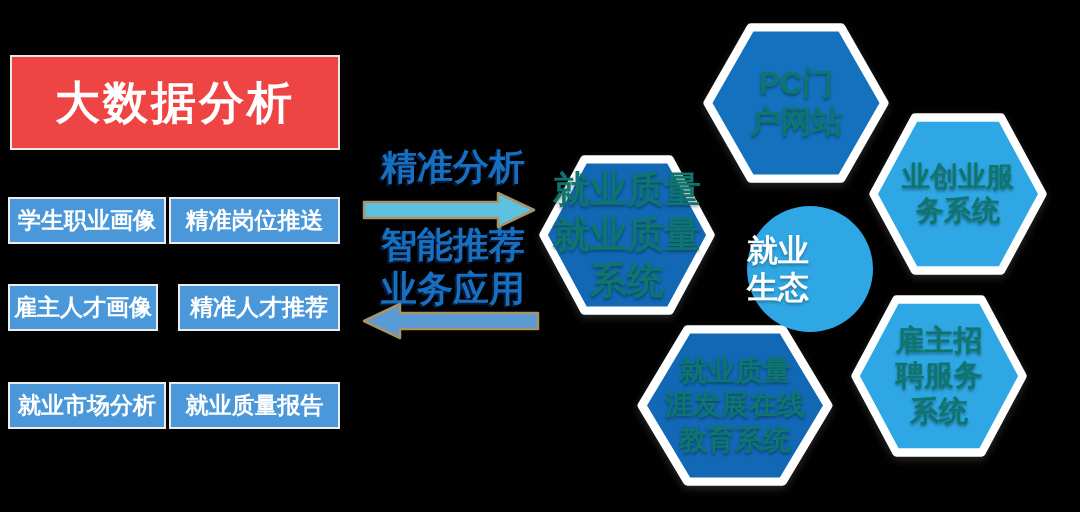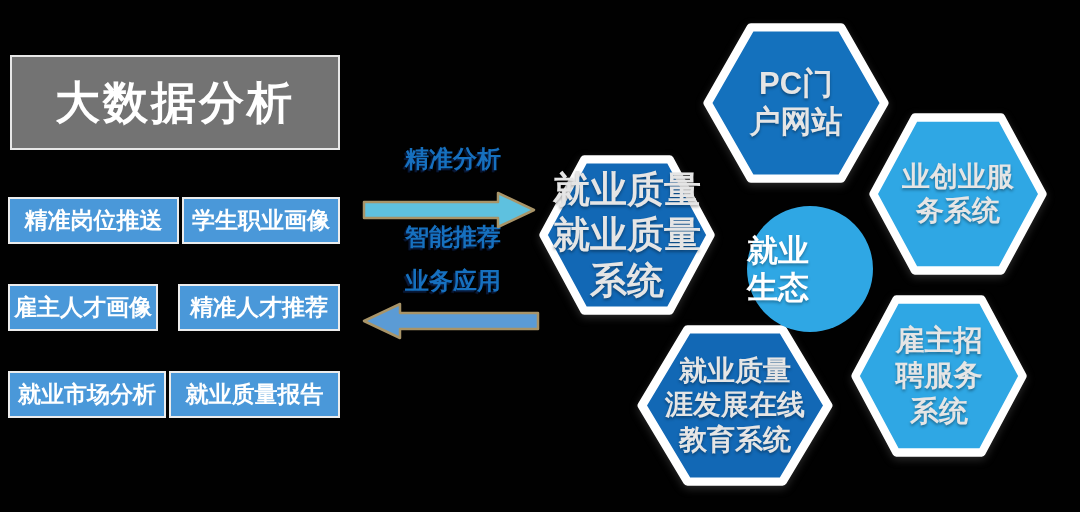--- a/index.html
+++ b/index.html
@@ -4,54 +4,54 @@
 <style>
   html,body { margin:0; padding:0; background:#000; }
   .canvas {
     position:relative; width:1080px; height:512px; background:#010101;
     overflow:hidden; font-family:"Liberation Sans","DejaVu Sans",sans-serif;
   }
 
   
   .title-box {
     position:absolute; left:10px; top:55px; width:326px; height:91px;
-    background:#737373; border:2px solid #E8E8E8;
+    background:#ef4444; border:2px solid #E8E8E8;
     display:flex; align-items:center; justify-content:center;
     color:#fff; font-weight:bold; font-size:45px; letter-spacing:3px;
   }
   .data-row { position:absolute; left:8px; width:332px; height:47px; display:flex; gap:3px; }
-  .row-1 { top:197px; } .row-2 { top:284px;gap:20px; } .row-3 { top:371px; }
+  .row-1 { top:197px; } .row-2 { top:284px;gap:20px; } .row-3 { top:382px; }
   .data-cell {
     background:#4A98D9; border:2px solid #ECECEC;
     color:#fff; font-weight:bold; font-size:23px;
     display:flex; align-items:center; justify-content:center;
     white-space:nowrap;
   }
   .cell-l { flex:48; } .cell-r { flex:52; }
 
   
   .flow-label {
     position:absolute; left:368px; width:170px; text-align:center;
-    color:#1670BF; font-weight:bold; font-size:24px;
+    color:#1670BF; font-weight:bold; font-size:36px;
     text-shadow:-2px 2px 1px rgba(10,30,70,0.85);
     white-space:nowrap;
   }
   .fl-1 { top:143px; } .fl-2 { top:221px; } .fl-3 { top:265px; } .fl-4 { top:333px; }
   .arrow { position:absolute; }
   .arrow-right { left:362px; top:190px; width:176px; height:40px; }
   .arrow-left  { left:356px; top:301px; width:184px; height:40px; }
 
   
   .hex { position:absolute; }
   .hex svg { position:absolute; left:0; top:0; width:100%; height:100%;
              filter:drop-shadow(0 3px 4px rgba(90,90,90,0.45)); }
   .hex-label {
     position:absolute; left:0; top:0; right:0; bottom:0;
     display:flex; flex-direction:column; align-items:center; justify-content:center;
-    color:#e5e5e5; font-weight:bold; text-align:center; line-height:1.22;
+    color:#0f766e; font-weight:bold; text-align:center; line-height:1.22;
     text-shadow:0 2px 3px rgba(0,0,0,0.35);
   }
   .hex-tracking { left:538px; top:152px; width:178px; height:166px; font-size:37px; }
   .hex-pc       { left:702px; top:20px;  width:188px; height:166px; font-size:31px; }
   .hex-student  { left:868px; top:110px; width:180px; height:168px; font-size:28px; }
   .hex-career   { left:636px; top:322px; width:198px; height:167px; font-size:28px; }
   .hex-employer { left:850px; top:292px; width:178px; height:168px; font-size:29px; }
 
   .circle-eco {
     position:absolute; left:747px; top:206px; width:126px; height:126px;
@@ -64,22 +64,22 @@
 </head>
 <body>
 
 <div class="canvas">
 
   <div class="title-box">
     <span>大数据分析</span>
   </div>
 
   <div class="data-row row-1">
+    <div class="data-cell cell-l">学生职业画像</div>
     <div class="data-cell cell-r">精准岗位推送</div>
-    <div class="data-cell cell-l">学生职业画像</div>
   </div>
   <div class="data-row row-2">
     <div class="data-cell cell-l">雇主人才画像</div>
     <div class="data-cell cell-r">精准人才推荐</div>
   </div>
   <div class="data-row row-3">
     <div class="data-cell cell-l">就业市场分析</div>
     <div class="data-cell cell-r">就业质量报告</div>
   </div>
 

